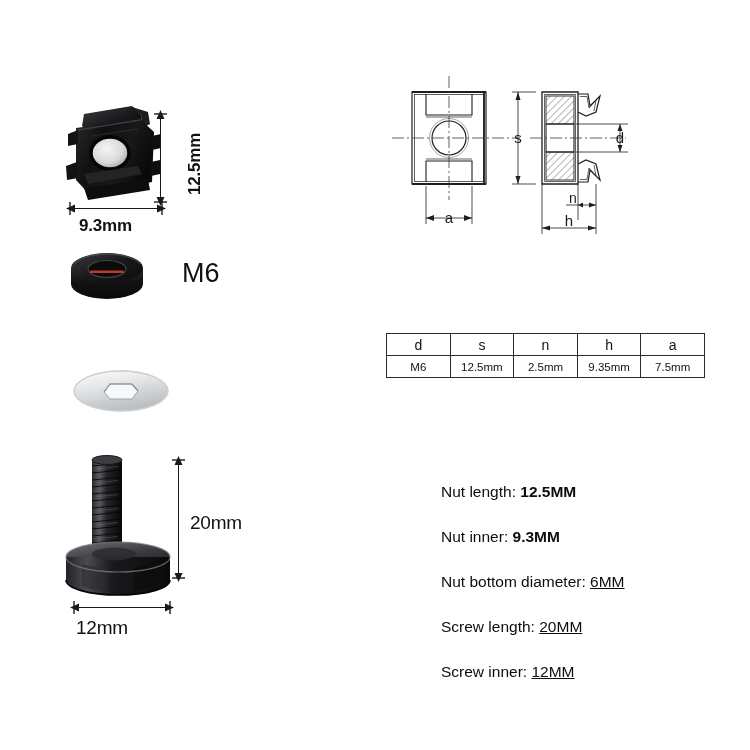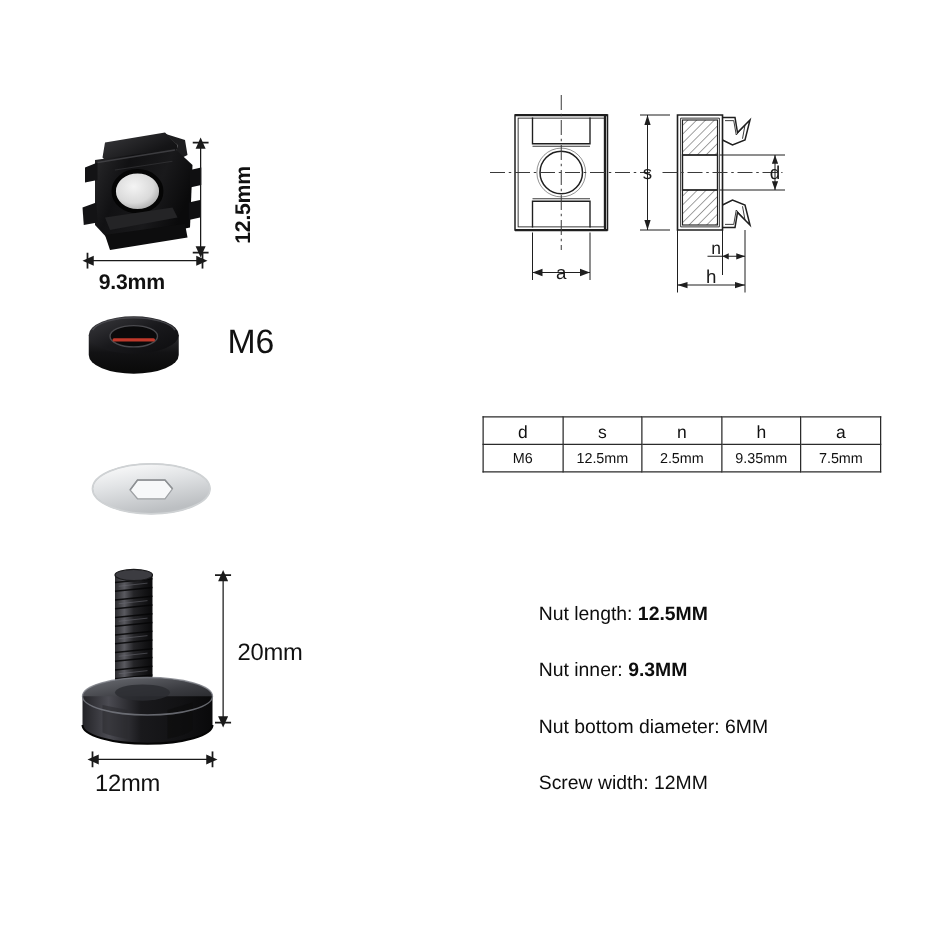--- a/index.html
+++ b/index.html
@@ -81,30 +81,30 @@
   .spec-table tr.head td {
     height: 21px;
     font-size: 14px;
   }
   .spec-table tr.body td {
     height: 21px;
     font-size: 11.5px;
   }
 
   
-  .spec-list { position: absolute; left: 431px; top: 483px; width: 290px; }
+  .spec-list { position: absolute; left: 441px; top: 483px; width: 290px; }
   .spec-row {
     font-size: 15.5px;
     color: #0d0d0d;
     margin-bottom: 27px;
     white-space: nowrap;
     font-family: "Liberation Sans", sans-serif;
   }
   .spec-row .val { font-weight: bold; }
-  .spec-row .val.plain { font-weight: normal; }
+  .spec-row .val.plain { font-weight: normal; text-decoration: underline; }
 </style>
 </head>
 <body>
 
 <div id="page">
 
   <div class="cagenut-photo">
     <svg width="108" height="105" viewBox="0 0 108 105">
       <defs>
         <linearGradient id="cnBody" x1="0" y1="0" x2="1" y2="0.4">
@@ -426,18 +426,22 @@
     </div>
     <div class="spec-row">
       <span>Nut inner:</span>
       <span class="val">9.3MM</span>
     </div>
     <div class="spec-row">
       <span>Nut bottom diameter:</span>
       <span class="val plain">6MM</span>
     </div>
     <div class="spec-row">
-      <span>Screw width:</span>
+      <span>Screw length:</span>
+      <span class="val plain">20MM</span>
+    </div>
+    <div class="spec-row">
+      <span>Screw inner:</span>
       <span class="val plain">12MM</span>
     </div>
   </div>
 
 </div>
 
 </body></html>

